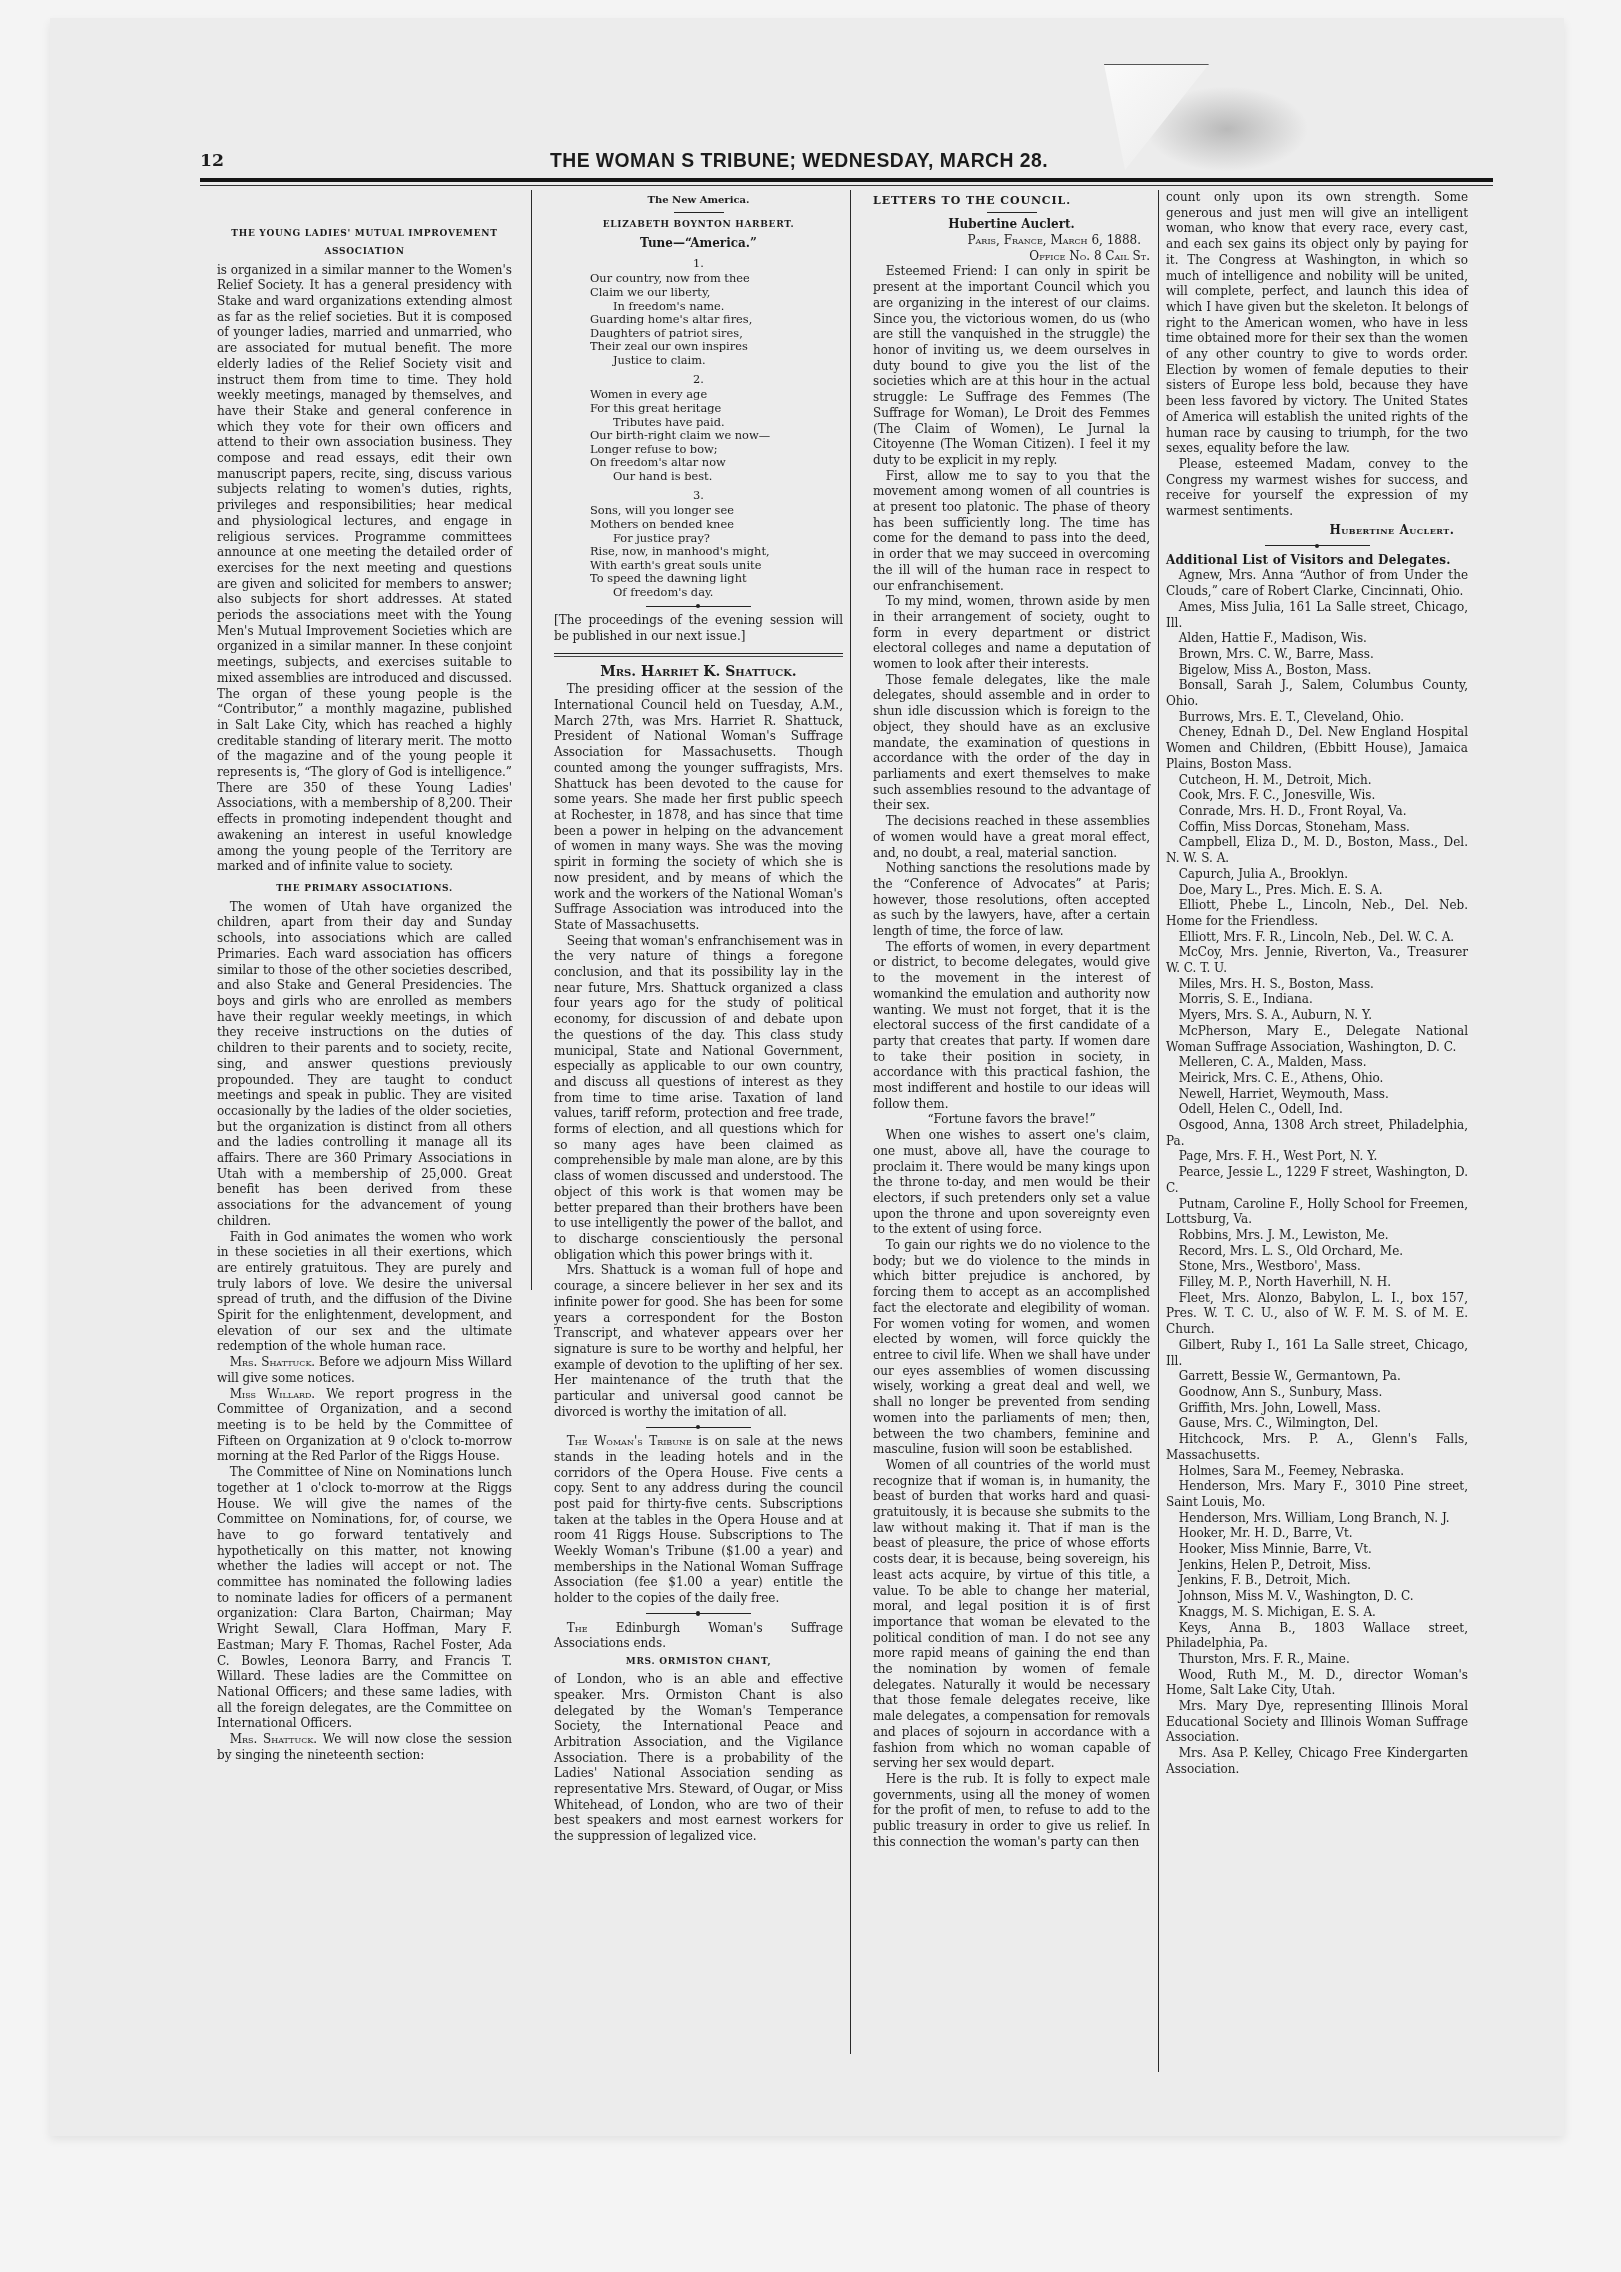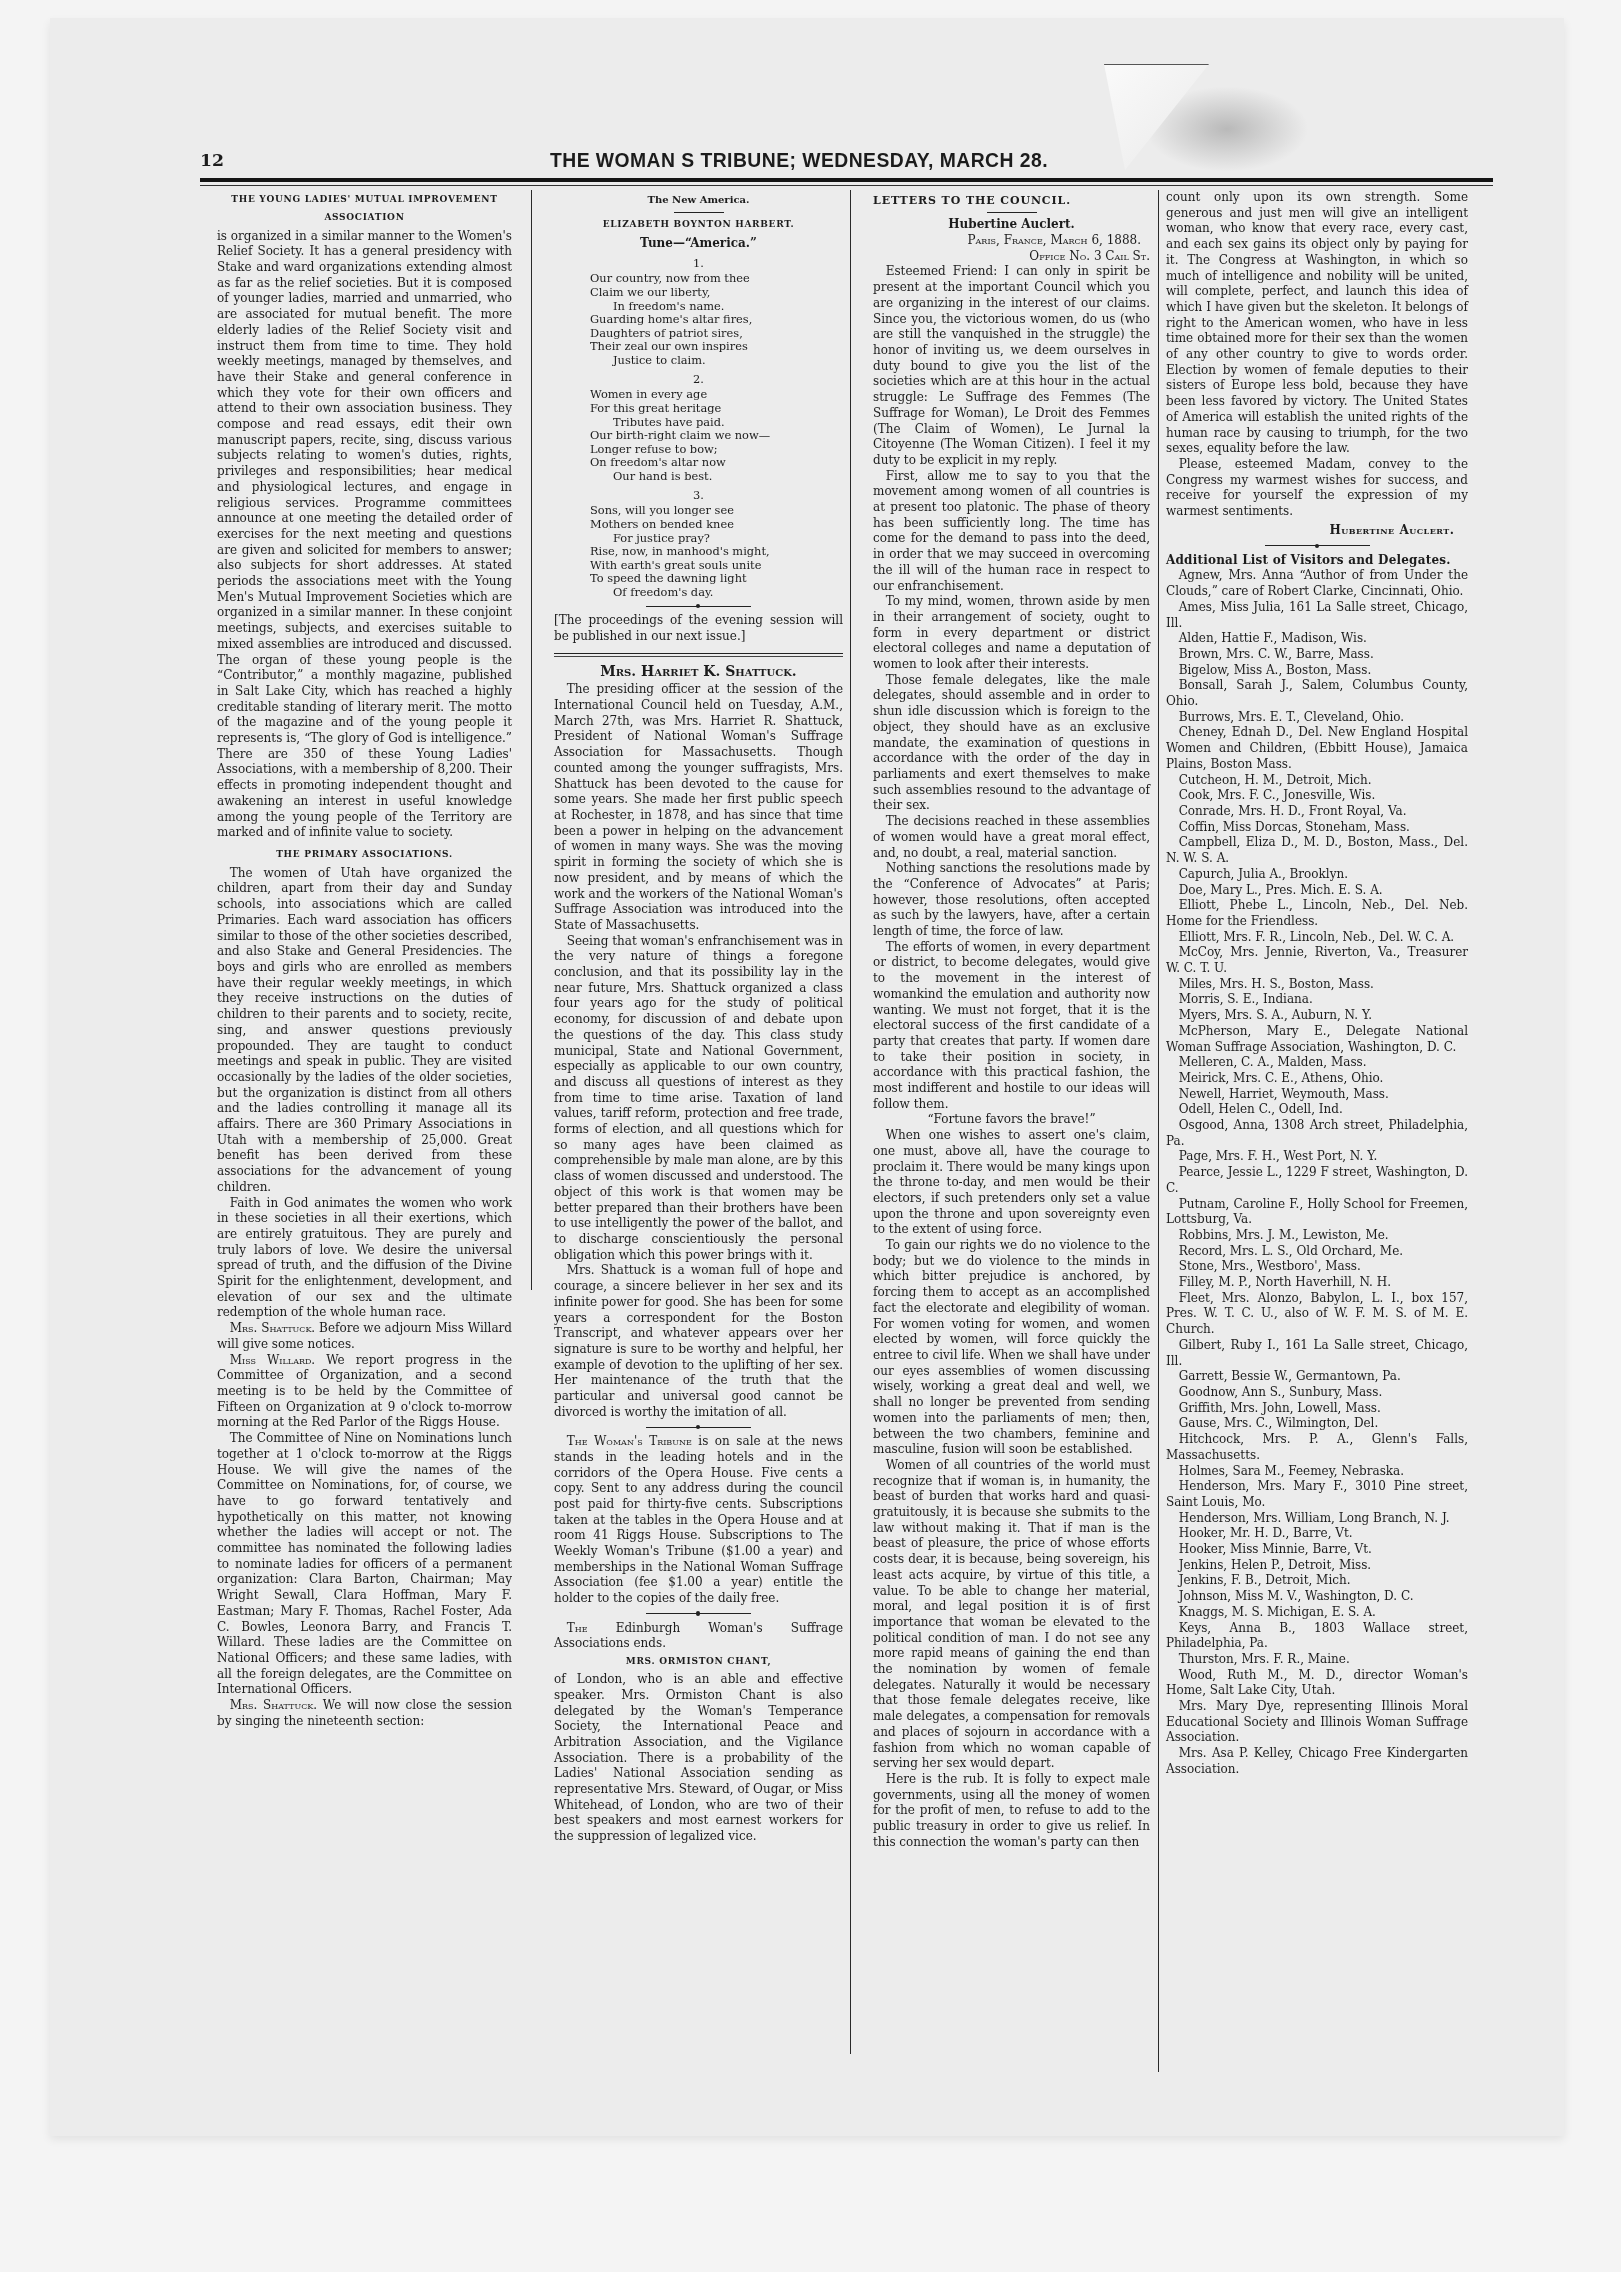--- a/index.html
+++ b/index.html
@@ -44,21 +44,21 @@
     .rule-thin  { position: absolute; left: 200px; top: 185px; width: 1293px; height: 1.4px; background: #333; }
 
     .col {
       position: absolute; top: 190px;
       font-size: 12px; line-height: 15.7px; text-align: justify;
       hyphens: none;
     }
     .col p { margin: 0; text-indent: 12.7px; }
     .col p.noind { text-indent: 0; }
     .col-rule { position: absolute; width: 0.9px; background: #2a2a2a; }
-    #c1 { left: 217px; width: 295px; }
+    #c1 { left: 217px; width: 295px; margin-top: 34px; }
     #c2 { left: 554px; width: 289px; }
     #c3 { left: 873px; width: 277px; }
     #c4 { left: 1166px; width: 302px; }
 
     .heading-caps {
       text-align: center; font-weight: bold; font-size: 9px; letter-spacing: 0.7px;
       margin: 1.8px 0 2.7px 0; text-transform: uppercase;
     }
     .heading-big {
       text-align: left; font-weight: bold; font-size: 11px; letter-spacing: 0.9px; margin: 2.7px 0 3.6px 0;
@@ -156,21 +156,21 @@
   <p><span class="smallcaps">The</span> <span>Edinburgh Woman's Suffrage Associations ends.</span></p>
   <div class="heading-caps">MRS. ORMISTON CHANT,</div>
   <p class="noind">of London, who is an able and effective speaker. Mrs. Ormiston Chant is also delegated by the Woman's Temperance Society, the International Peace and Arbitration Association, and the Vigilance Association. There is a probability of the Ladies' National Association sending as representative Mrs. Steward, of Ougar, or Miss Whitehead, of London, who are two of their best speakers and most earnest workers for the suppression of legalized vice.</p>
 </div>
 
 <div class="col" id="c3">
   <div class="heading-big">LETTERS TO THE COUNCIL.</div>
   <div class="short-rule"></div>
   <div class="center" style="font-weight:bold">Hubertine Auclert.</div>
   <div class="dateline">Paris, France, March 6, 1888.</div>
-  <div class="dateline2">Office No. 3 Cail St.</div>
+  <div class="dateline2">Office No. 8 Cail St.</div>
   <p>Esteemed Friend: I can only in spirit be present at the important Council which you are organizing in the interest of our claims. Since you, the victorious women, do us (who are still the vanquished in the struggle) the honor of inviting us, we deem ourselves in duty bound to give you the list of the societies which are at this hour in the actual struggle: Le Suffrage des Femmes (The Suffrage for Woman), Le Droit des Femmes (The Claim of Women), Le Jurnal la Citoyenne (The Woman Citizen). I feel it my duty to be explicit in my reply.</p>
   <p>First, allow me to say to you that the movement among women of all countries is at present too platonic. The phase of theory has been sufficiently long. The time has come for the demand to pass into the deed, in order that we may succeed in overcoming the ill will of the human race in respect to our enfranchisement.</p>
   <p>To my mind, women, thrown aside by men in their arrangement of society, ought to form in every department or district electoral colleges and name a deputation of women to look after their interests.</p>
   <p>Those female delegates, like the male delegates, should assemble and in order to shun idle discussion which is foreign to the object, they should have as an exclusive mandate, the examination of questions in accordance with the order of the day in parliaments and exert themselves to make such assemblies resound to the advantage of their sex.</p>
   <p>The decisions reached in these assemblies of women would have a great moral effect, and, no doubt, a real, material sanction.</p>
   <p>Nothing sanctions the resolutions made by the “Conference of Advocates” at Paris; however, those resolutions, often accepted as such by the lawyers, have, after a certain length of time, the force of law.</p>
   <p>The efforts of women, in every department or district, to become delegates, would give to the movement in the interest of womankind the emulation and authority now wanting. We must not forget, that it is the electoral success of the first candidate of a party that creates that party. If women dare to take their position in society, in accordance with this practical fashion, the most indifferent and hostile to our ideas will follow them.</p>
   <div class="center">“Fortune favors the brave!”</div>
   <p>When one wishes to assert one's claim, one must, above all, have the courage to proclaim it. There would be many kings upon the throne to-day, and men would be their electors, if such pretenders only set a value upon the throne and upon sovereignty even to the extent of using force.</p>
   <p>To gain our rights we do no violence to the body; but we do violence to the minds in which bitter prejudice is anchored, by forcing them to accept as an accomplished fact the electorate and elegibility of woman. For women voting for women, and women elected by women, will force quickly the entree to civil life. When we shall have under our eyes assemblies of women discussing wisely, working a great deal and well, we shall no longer be prevented from sending women into the parliaments of men; then, between the two chambers, feminine and masculine, fusion will soon be established.</p>

